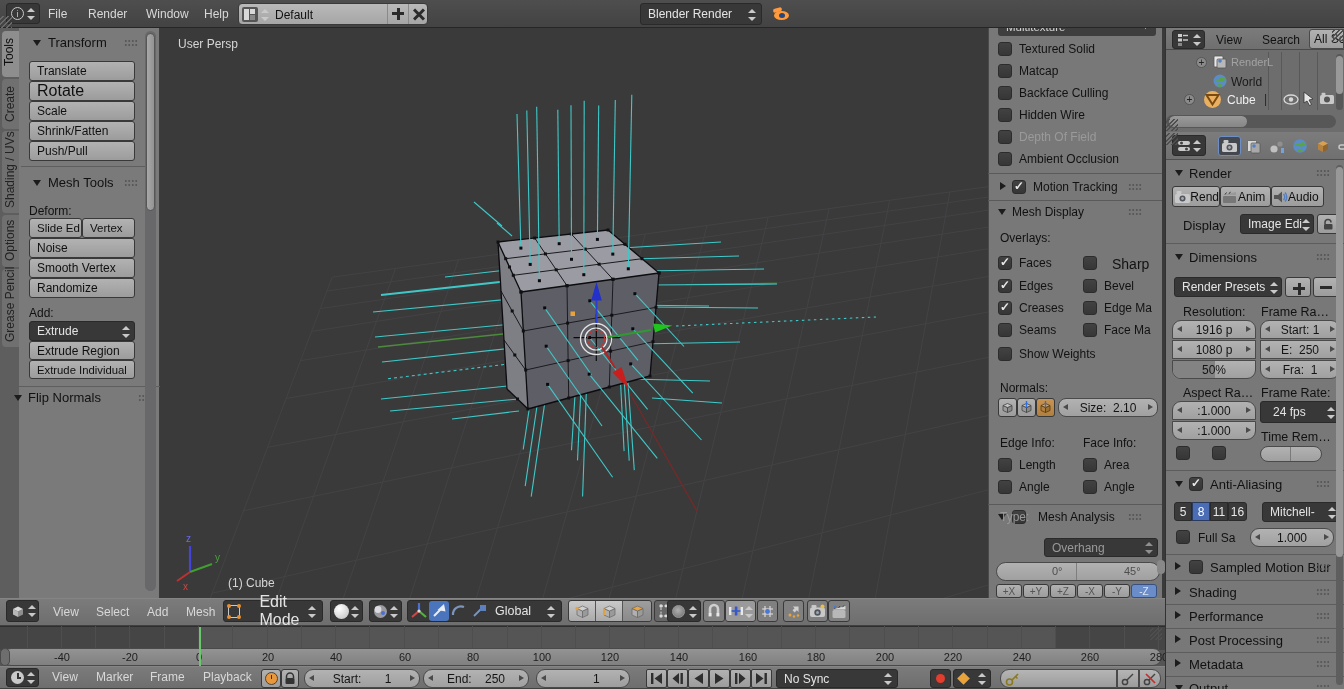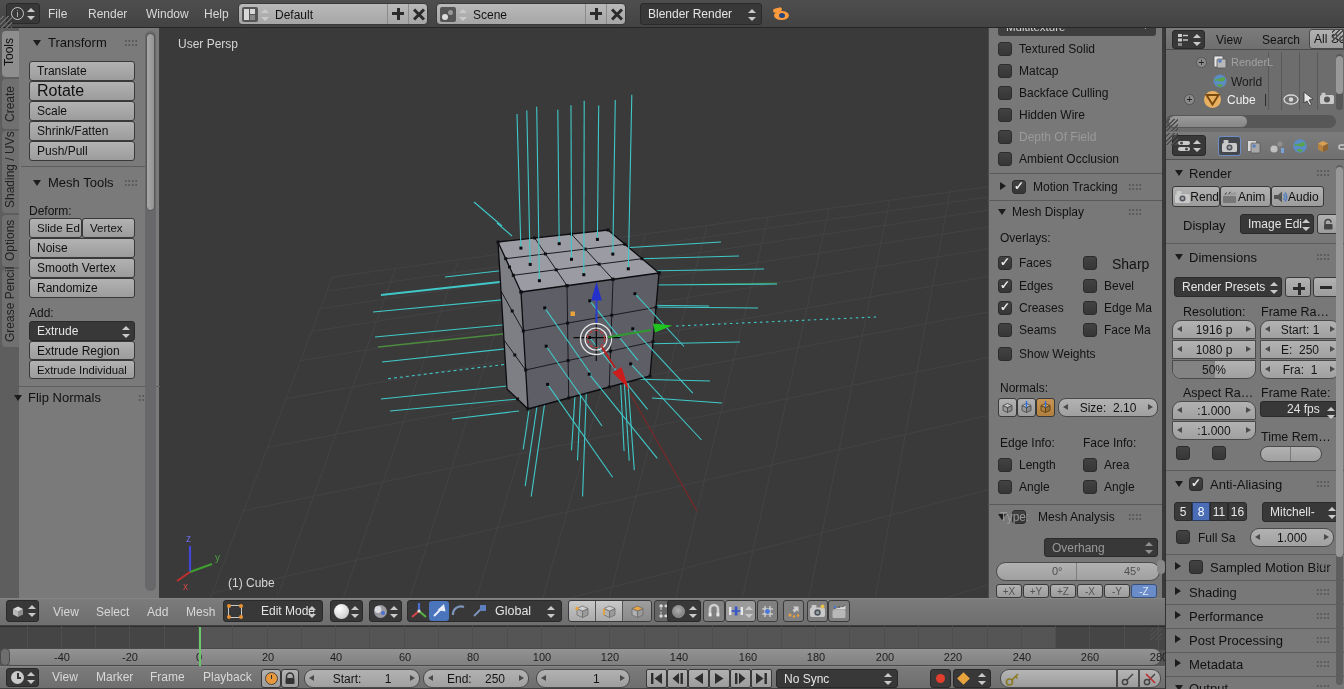--- a/index.html
+++ b/index.html
@@ -46,32 +46,20 @@
  <span class="abs wtxt" style="left:146px;top:7px">Window</span>
  <span class="abs wtxt" style="left:204px;top:7px">Help</span>
  <div class="abs" style="left:238px;top:3px;width:190px;height:22px;background:linear-gradient(#b9b9b9,#a6a6a6);border:1px solid #3a3a3a;border-radius:4px">
    <div class="abs" style="left:3px;top:3px;width:16px;height:15px;background:#555;border-radius:2px">
      <div class="abs" style="left:2px;top:2px;width:5px;height:11px;background:#d8d8d8"></div>
      <div class="abs" style="left:8px;top:2px;width:5px;height:5px;background:#d8d8d8"></div>
      <div class="abs" style="left:8px;top:8px;width:5px;height:5px;background:#888"></div>
       </div>
    <span class="updn" style="position:absolute;left:22px;top:5px"></span>
    <span class="abs txt" style="left:36px;top:4px">Default</span>
-   <div class="abs" style="left:148px;top:0px;width:1px;height:20px;background:#8a8a8a"></div>
-   <span class="abs plus" style="left:150px;top:0px;width:18px;height:20px"></span>
-   <div class="abs" style="left:169px;top:0px;width:1px;height:20px;background:#8a8a8a"></div>
-   <span class="abs xx" style="left:171px;top:0px;width:18px;height:20px"></span>
- </div>
- <div class="abs" style="left:436px;top:3px;width:190px;height:22px;background:linear-gradient(#b9b9b9,#a6a6a6);border:1px solid #3a3a3a;border-radius:4px">
-   <div class="abs" style="left:3px;top:3px;width:16px;height:15px;background:#555;border-radius:2px">
-     <div class="abs" style="left:2px;top:7px;width:6px;height:6px;background:#ddd;border-radius:50%"></div>
-     <div class="abs" style="left:8px;top:3px;width:5px;height:5px;background:#999;border-radius:50%"></div>
-      </div>
-   <span class="updn" style="position:absolute;left:22px;top:5px"></span>
-   <span class="abs txt" style="left:36px;top:4px">Scene</span>
    <div class="abs" style="left:148px;top:0px;width:1px;height:20px;background:#8a8a8a"></div>
    <span class="abs plus" style="left:150px;top:0px;width:18px;height:20px"></span>
    <div class="abs" style="left:169px;top:0px;width:1px;height:20px;background:#8a8a8a"></div>
    <span class="abs xx" style="left:171px;top:0px;width:18px;height:20px"></span>
  </div>
  <div class="abs dark" style="left:640px;top:3px;width:122px;height:22px;font-size:12px">Blender Render
    <span class="updn" style="position:absolute;right:5px;top:5px"></span></div>
  <div class="abs" style="left:773px;top:6px;width:17px;height:17px">
    <div class="abs" style="left:1px;top:5px;width:15px;height:9px;background:#ff9b3c;border-radius:50%"></div>
    <div class="abs" style="left:0px;top:2px;width:9px;height:4px;background:#ff9b3c;border-radius:2px;transform:rotate(-15deg)"></div>
@@ -410,21 +398,21 @@
 <span class="abs wtxt" style="left:96px;top:605px">Select</span>
 <span class="abs wtxt" style="left:147px;top:605px">Add</span>
 <span class="abs wtxt" style="left:186px;top:605px">Mesh</span>
 <div class="abs dark" style="left:223px;top:600px;width:100px;height:22px;padding-left:4px">
   <span style="display:inline-block;width:14px;height:13px;border:1.4px solid #c8c8c8;border-radius:2px;position:relative">
    <span style="position:absolute;left:-2px;top:-2px;width:4px;height:4px;background:#e89030;border-radius:50%"></span>
    <span style="position:absolute;right:-2px;top:-2px;width:4px;height:4px;background:#e89030;border-radius:50%"></span>
    <span style="position:absolute;left:-2px;bottom:-2px;width:4px;height:4px;background:#e89030;border-radius:50%"></span>
    <span style="position:absolute;right:-2px;bottom:-2px;width:4px;height:4px;background:#e89030;border-radius:50%"></span>
     </span>
-  <span style="margin-left:19px;font-size:12px">Edit Mode</span>
+  <span style="margin-left:19px;font-size:16px">Edit Mode</span>
   <span class="updn" style="position:absolute;right:6px;top:5px"></span>
   </div>
 <div class="abs dark" style="left:330px;top:600px;width:33px;height:22px;padding-left:3px">
   <span style="display:inline-block;width:15px;height:15px;border-radius:50%;background:radial-gradient(circle at 35% 30%,#ffffff,#bdbdbd)"></span>
   <span class="updn" style="position:absolute;right:3px;top:5px"></span>
   </div>
 <div class="abs dark" style="left:369px;top:600px;width:33px;height:22px;padding-left:3px">
   <svg width="15" height="15">
       <circle cx="7.5" cy="7.5" r="6.5" fill="#9a9aa0"></circle>
       <circle cx="5" cy="5.5" r="3.4" fill="#dadae0"></circle>
@@ -857,21 +845,21 @@
   <div class="abs" style="left:0;top:0;width:42px;height:19px;background:#838383"></div>
   <span style="position:relative">50%</span>
   </div>
 <div class="abs pill lt gt" style="left:1260px;top:320px;width:80px;height:19px;border-radius:9px 9px 0 0">Start: 1</div>
 <div class="abs pill lt gt" style="left:1260px;top:340px;width:80px;height:19px;border-radius:0">E:&nbsp; 250</div>
 <div class="abs pill lt gt" style="left:1260px;top:360px;width:80px;height:19px;border-radius:0 0 9px 9px">Fra:&nbsp; 1</div>
 <span class="abs txt" style="left:1183px;top:386px;font-size:12.5px">Aspect Ra…</span>
 <span class="abs txt" style="left:1261px;top:386px;font-size:12.5px">Frame Rate:</span>
 <div class="abs pill lt gt" style="left:1172px;top:401px;width:84px;height:19px;border-radius:9px 9px 0 0">:1.000</div>
 <div class="abs pill lt gt" style="left:1172px;top:421px;width:84px;height:19px;border-radius:0 0 9px 9px">:1.000</div>
-<div class="abs dark" style="left:1260px;top:401px;width:80px;height:16px;padding-left:26px">24 fps
+<div class="abs dark" style="left:1260px;top:401px;width:80px;height:22px;padding-left:12px">24 fps
   <span class="updn" style="position:absolute;right:4px;top:5px"></span></div>
 <span class="abs txt" style="left:1261px;top:430px;font-size:12.5px">Time Rem…</span>
 <div class="abs pill" style="left:1260px;top:446px;width:62px;height:16px;color:#555"></div>
 <div class="abs" style="left:1290px;top:447px;width:1px;height:14px;background:#7a7a7a"></div>
 <div class="cb" style="left:1176px;top:446px"></div>
 <div class="cb" style="left:1212px;top:446px"></div>
 <div class="abs" style="left:1166px;top:470px;width:178px;height:1px;background:#5c5c5c"></div>
 <span class="abs tri trid" style="left:1175px;top:481px"></span>
 <div class="cb ck" style="left:1189px;top:477px"></div>
 <span class="abs" style="left:1210px;top:477px;font-size:13px;color:#111;white-space:nowrap">Anti-Aliasing</span>

